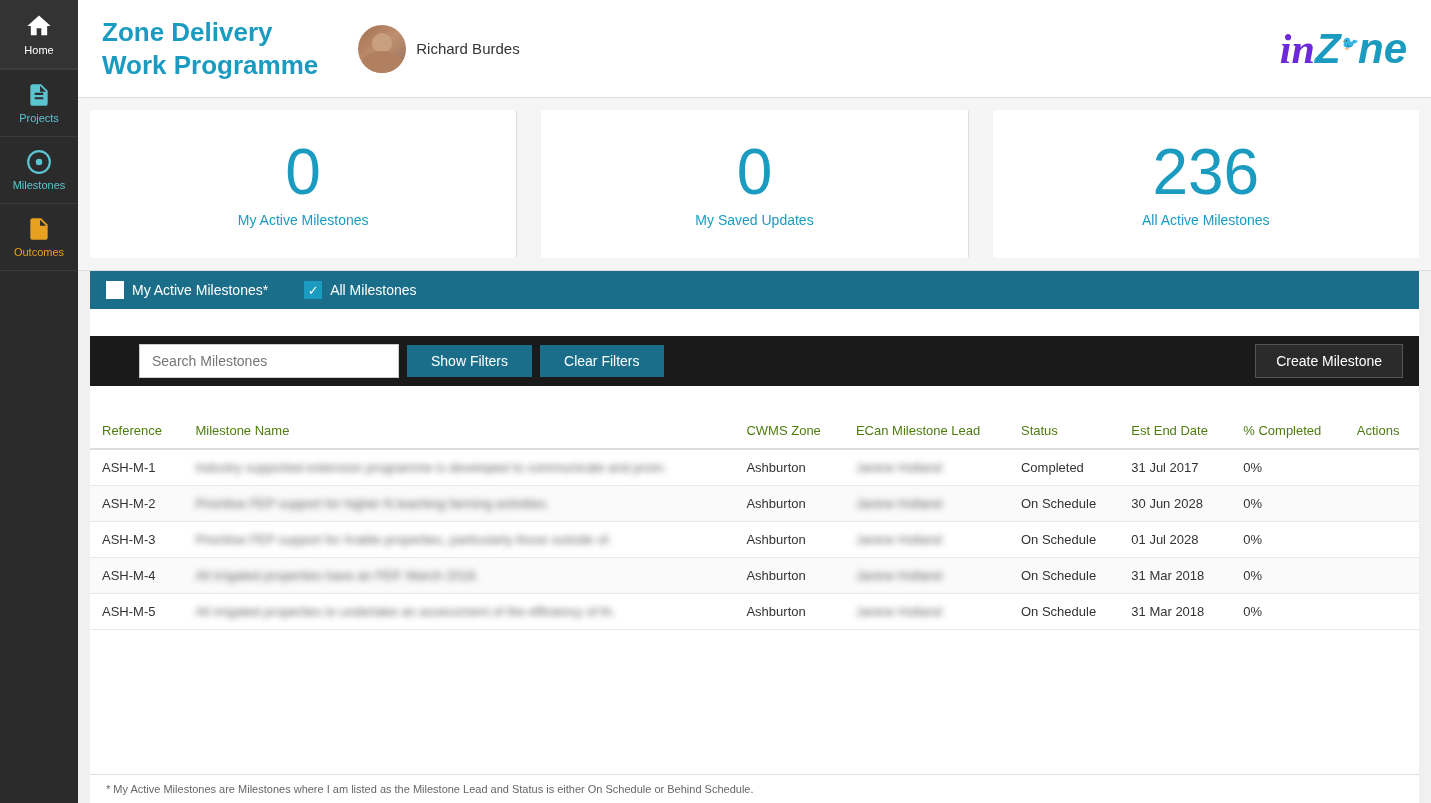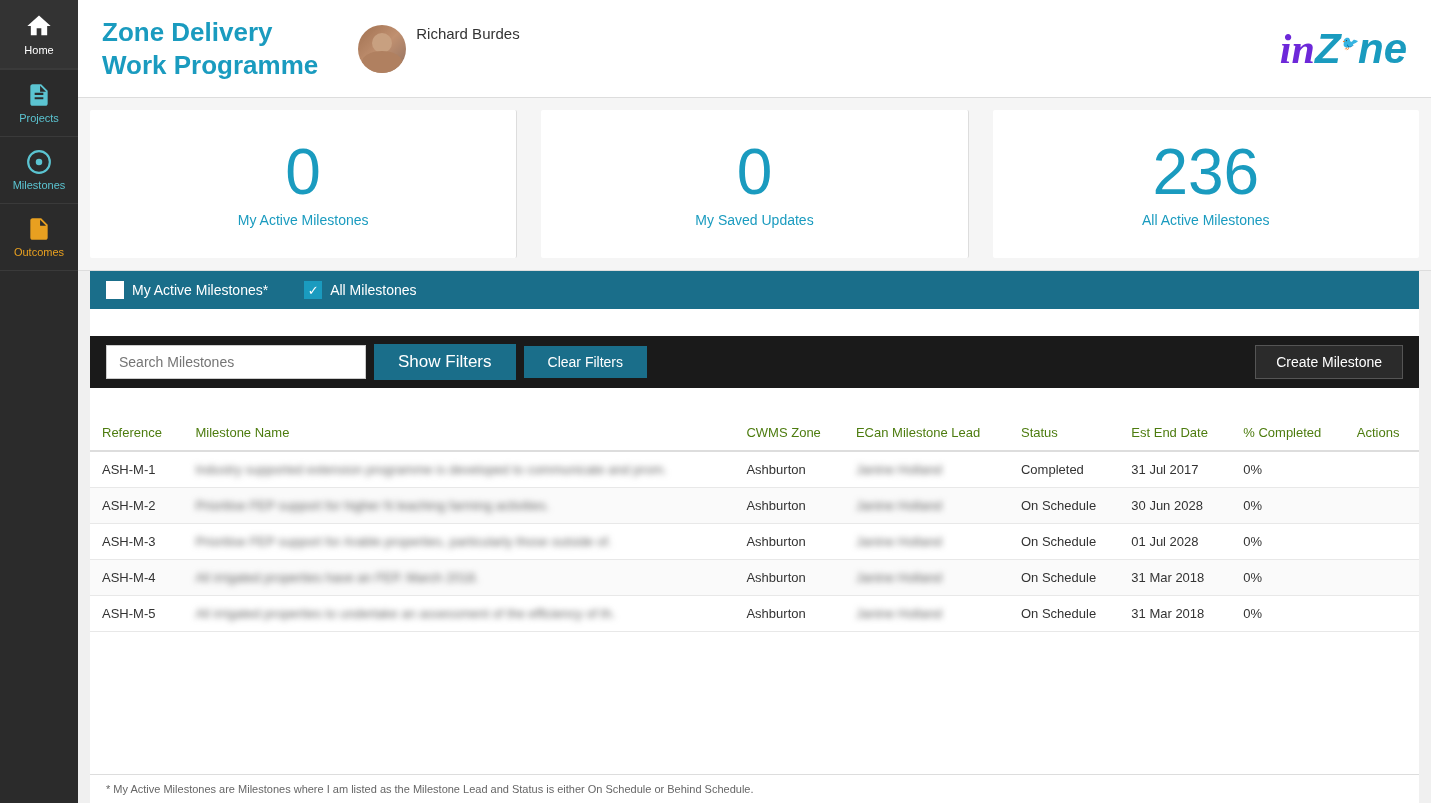--- a/index.html
+++ b/index.html
@@ -56,20 +56,21 @@
       gap: 20px;
     }
     .app-title {
       color: #1a9bbf;
       font-size: 26px;
       font-weight: bold;
       line-height: 1.2;
     }
     .user-info {
       display: flex;
+      align-items: center;
       gap: 10px;
       margin-left: 20px;
     }
     .avatar-img {
       width: 48px;
       height: 48px;
       border-radius: 50%;
       background: linear-gradient(135deg, #a07050 0%, #c09070 50%, #907060 100%);
       position: relative;
       overflow: hidden;
@@ -180,27 +181,28 @@
       gap: 0;
     }
     .search-input {
       padding: 8px 12px;
       width: 260px;
       border: 1px solid #ccc;
       font-size: 14px;
       background: white;
       color: #999;
       outline: none;
+      margin-left: 33px;
     }
     .btn-filter {
       background: #1a6e8a;
       color: white;
       border: none;
       padding: 8px 24px;
-      font-size: 17px;
+      font-size: 14px;
       cursor: pointer;
       margin-left: 8px;
     }
     .btn-clear {
       background: #1a6e8a;
       color: white;
       border: none;
       padding: 8px 24px;
       font-size: 14px;
       cursor: pointer;

